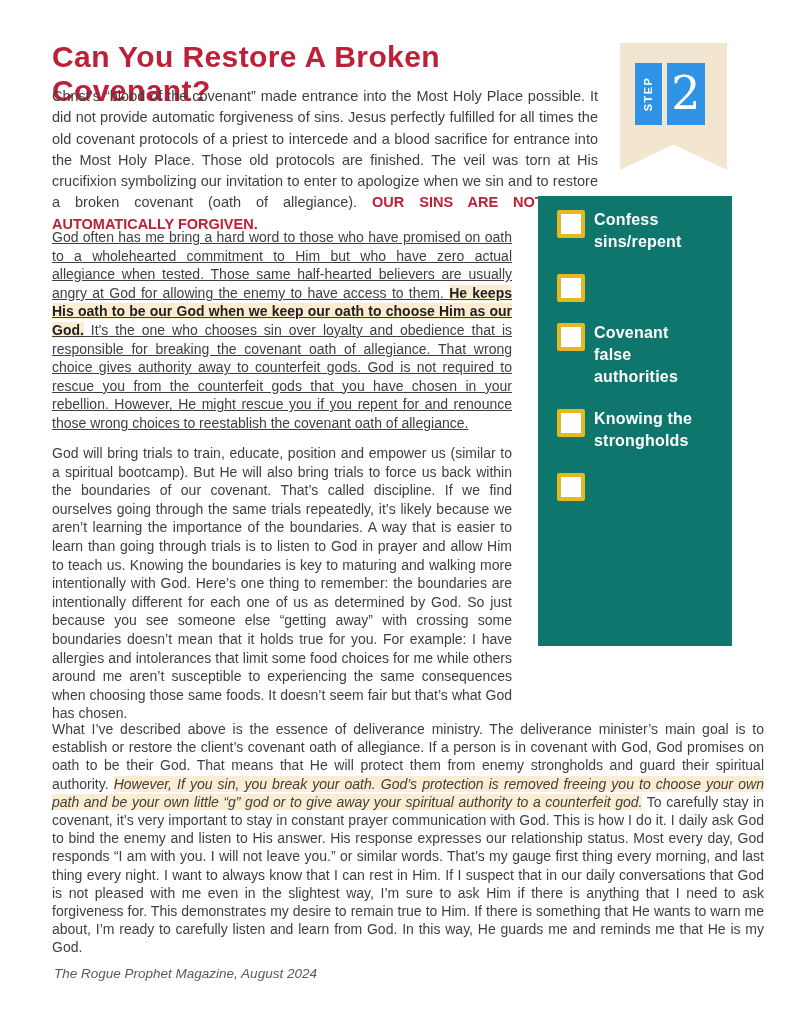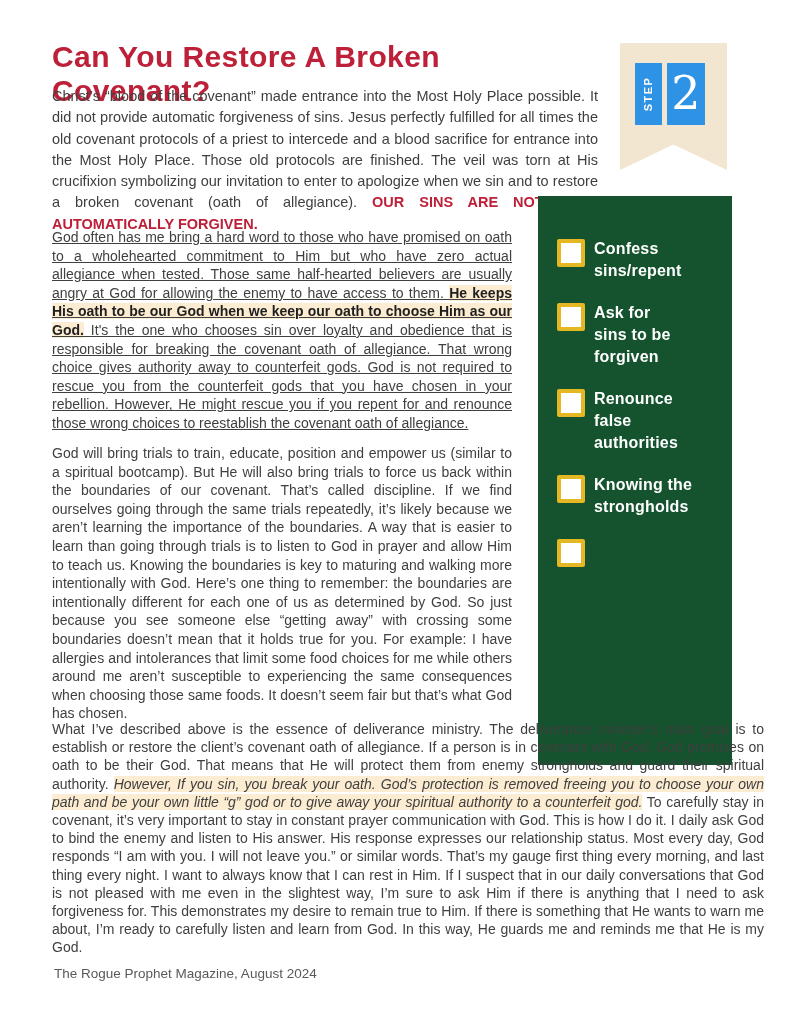--- a/index.html
+++ b/index.html
@@ -69,23 +69,23 @@
   .p2 { left: 52px; top: 228px; width: 460px; font-size: 14px;   line-height: 18.6px; text-decoration: underline; }
   .p3 { left: 52px; top: 444px; width: 460px; font-size: 14px;   line-height: 18.6px; }
   .p4 { left: 52px; top: 720px; width: 712px; font-size: 14px;   line-height: 18.2px; }
   .red-bold { color: #bd2038; font-weight: bold; }
   .hl { background: #fcecd2; font-style: italic; }
   .hl-bold { background: #fcecd2; font-weight: bold; color: #1f1f1f; }
   
   .checklist-panel {
     position: absolute;
     left: 538px; top: 196px;
-    width: 194px; height: 569px;
-    background: #14532d;
-    padding: 42px 14px 20px 19px;
+    width: 194px; height: 450px;
+    background: #0f766e;
+    padding: 13px 14px 20px 19px;
   }
   .check-item {
     display: flex;
     align-items: flex-start;
     margin-bottom: 20px;
   }
   .checkbox {
     flex: 0 0 auto;
     width: 28px; height: 28px;
     background: #ffffff;
@@ -100,20 +100,21 @@
     font-weight: bold;
     line-height: 22px;
     white-space: pre-line;
     letter-spacing: 0.2px;
   }
   
   .footer-credit {
     position: absolute;
     left: 54px; top: 966px;
     font-size: 13.5px;
+    font-style: italic;
     color: #595959;
   }
 </style>
 </head>
 <body>
 
 <div class="page">
 
   <h1 class="page-title">Can You Restore A Broken Covenant?</h1>
 
@@ -131,27 +132,24 @@
   <p class="para p3">God will bring trials to train, educate, position and empower us (similar to a spiritual bootcamp). But He will also bring trials to force us back within the boundaries of our covenant. That’s called discipline. If we find ourselves going through the same trials repeatedly, it’s likely because we aren’t learning the importance of the boundaries. A way that is easier to learn than going through trials is to listen to God in prayer and allow Him to teach us. Knowing the boundaries is key to maturing and walking more intentionally with God. Here’s one thing to remember: the boundaries are intentionally different for each one of us as determined by God. So just because you see someone else “getting away” with crossing some boundaries doesn’t mean that it holds true for you. For example: I have allergies and intolerances that limit some food choices for me while others around me aren’t susceptible to experiencing the same consequences when choosing those same foods. It doesn’t seem fair but that’s what God has chosen.</p>
 
   <aside class="checklist-panel">
     <div class="check-item">
       <span class="checkbox"></span>
       <span class="check-label">Confess
 sins/repent</span>
     </div>
     <div class="check-item">
       <span class="checkbox"></span>
-      <span class="check-label">Ask for
-sins to be
-forgiven</span>
     </div>
     <div class="check-item">
       <span class="checkbox"></span>
-      <span class="check-label">Renounce
+      <span class="check-label">Covenant
 false
 authorities</span>
     </div>
     <div class="check-item">
       <span class="checkbox"></span>
       <span class="check-label">Knowing the
 strongholds</span>
     </div>
     <div class="check-item">
       <span class="checkbox"></span>

